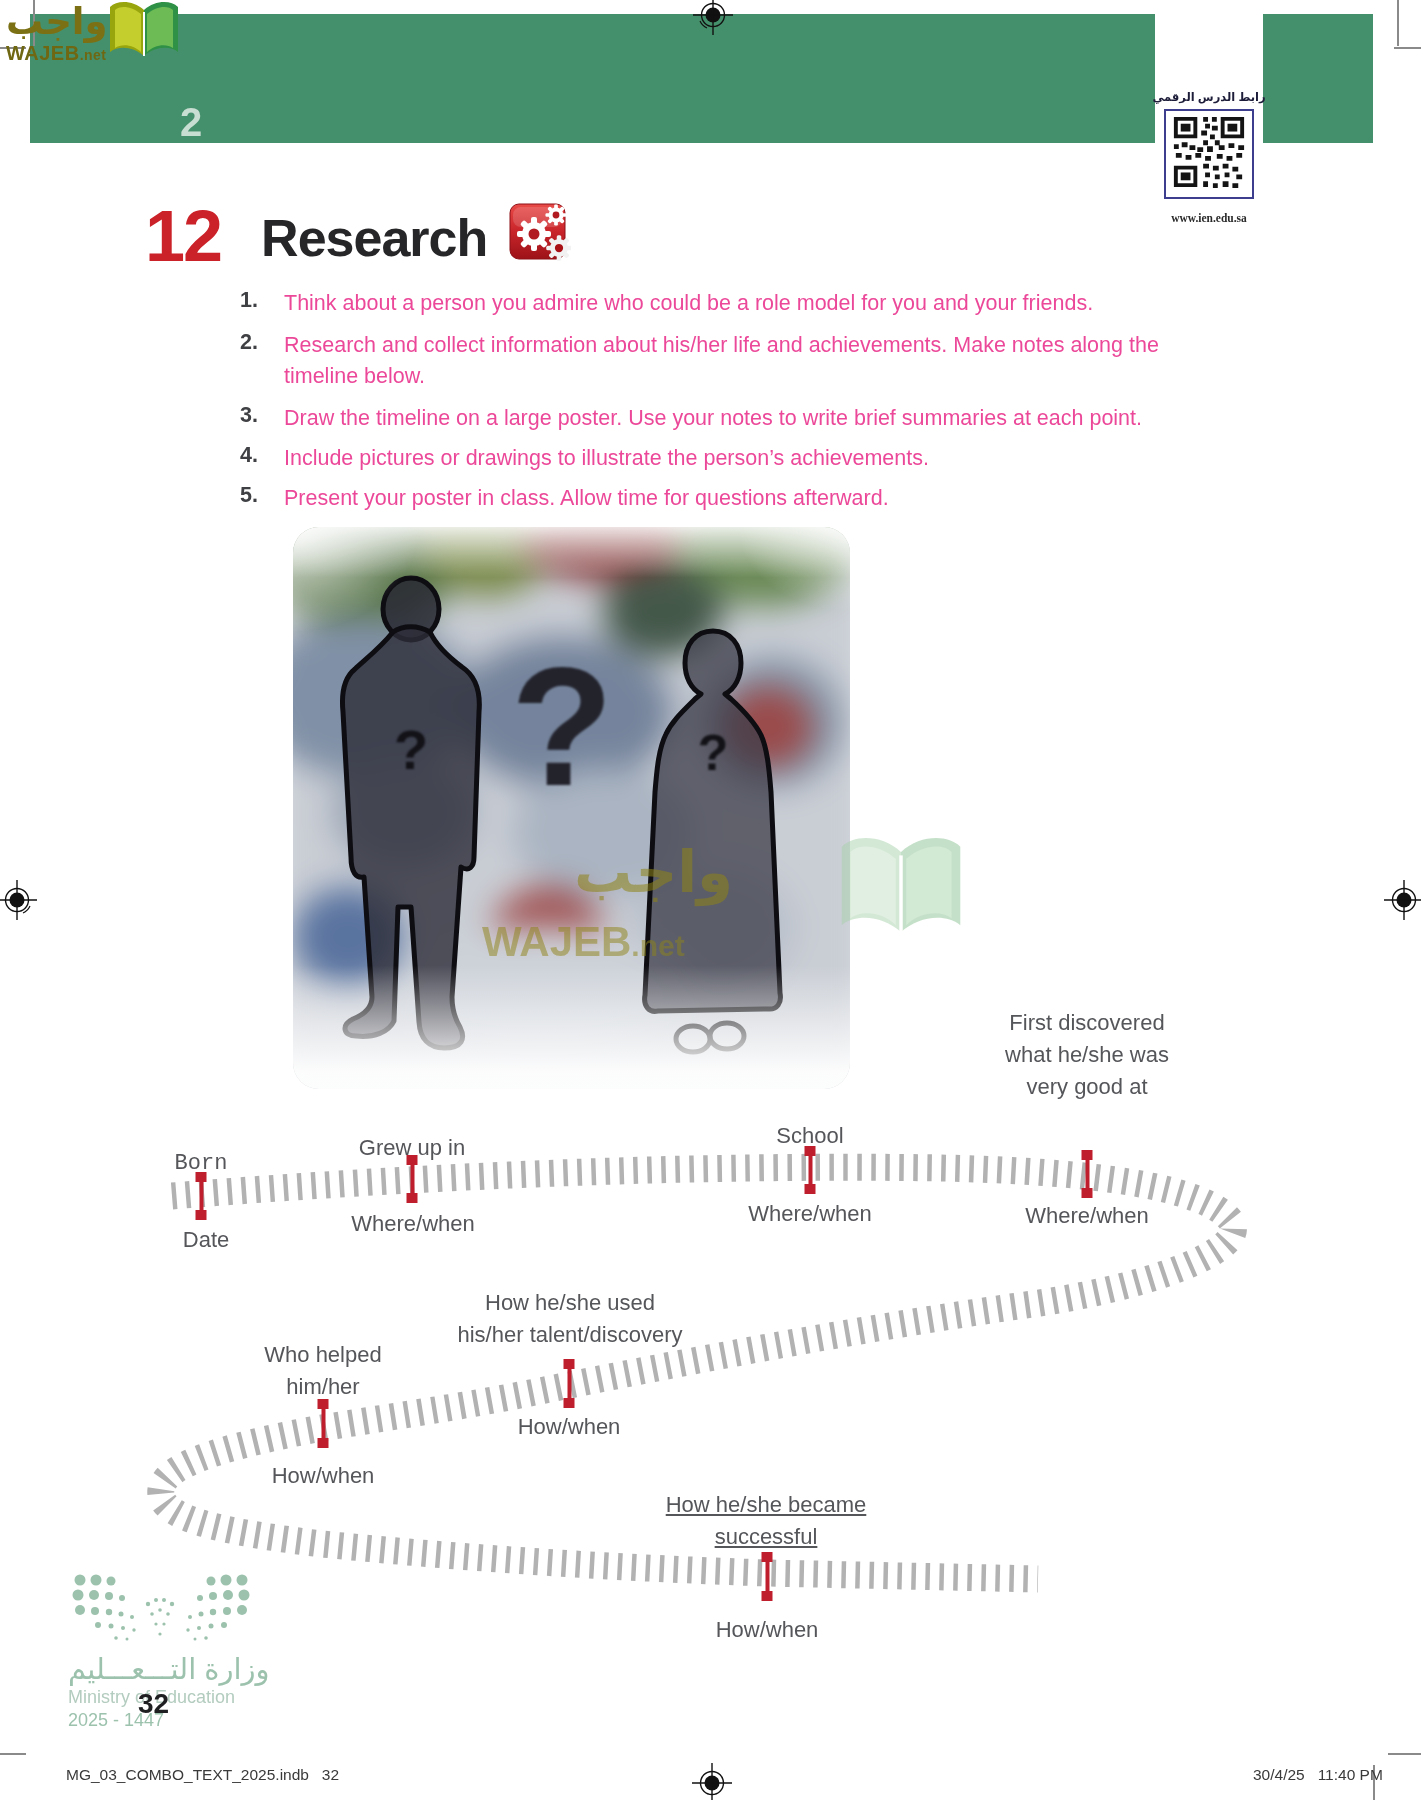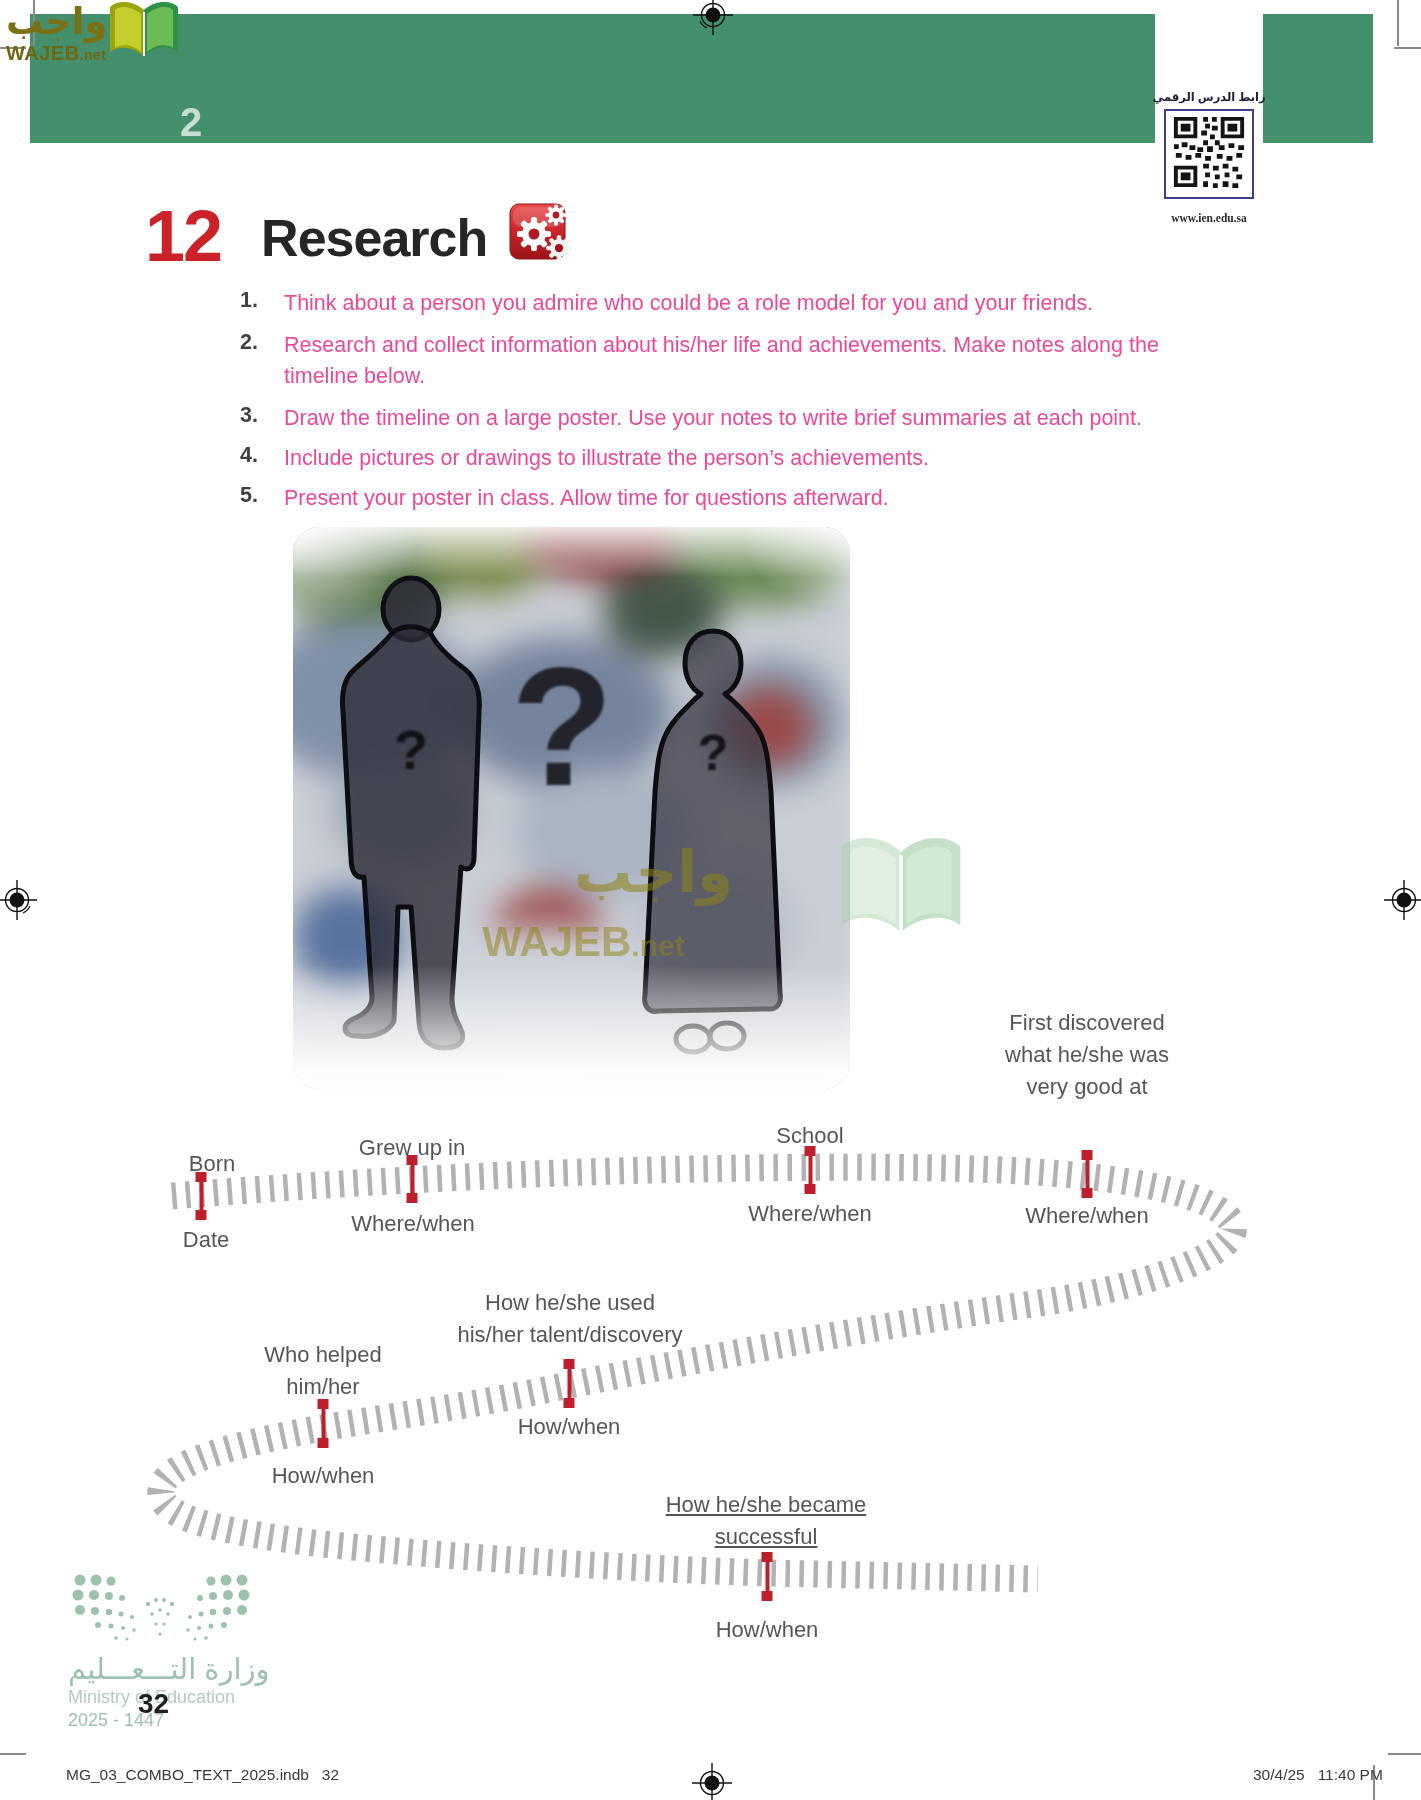--- a/index.html
+++ b/index.html
@@ -281,21 +281,21 @@
       <path d="M36 14 C27 6 15 5 10 10 L10 48 C17 43 29 45 36 52 Z" fill="#c2e0c4"></path>
       <path d="M42 14 C51 6 63 5 68 10 L68 48 C61 43 49 45 42 52 Z" fill="#a6d4ab"></path>
       <path d="M38 12 L40 12 L40 56 L38 56 Z" fill="#ffffff"></path>
     </svg>
   </div>
 
   <svg class="track-svg" width="1421" height="1800" viewBox="0 0 1421 1800">
     <path d="M 172 1196 C 420 1176 700 1164 940 1168 C 1090 1171 1205 1186 1231 1221 C 1251 1250 1148 1289 1018 1306 C 858 1329 678 1363 545 1390 C 432 1413 352 1421 286 1435 C 206 1452 157 1469 161 1495 C 165 1521 232 1533 322 1544 C 472 1559 620 1568 768 1573 L 1038 1579" fill="none" stroke="#b2b2b2" stroke-width="27" stroke-dasharray="4.5 9.5"></path>
   </svg>
 
-  <div class="tl-label" style="left:212px;top:1148px;">
+  <div class="tl-label" style="left:201px;top:1148px;font-family:Liberation Mono, monospace;">
     <span>Born</span>
   </div>
   <div class="tl-marker" style="left:201px;top:1172px;height:48px;">
     <div class="cap"></div>
       <div class="stem"></div>
       <div class="cap"></div>
   </div>
   <div class="tl-label" style="left:206px;top:1224px;">
     <span>Date</span>
   </div>

